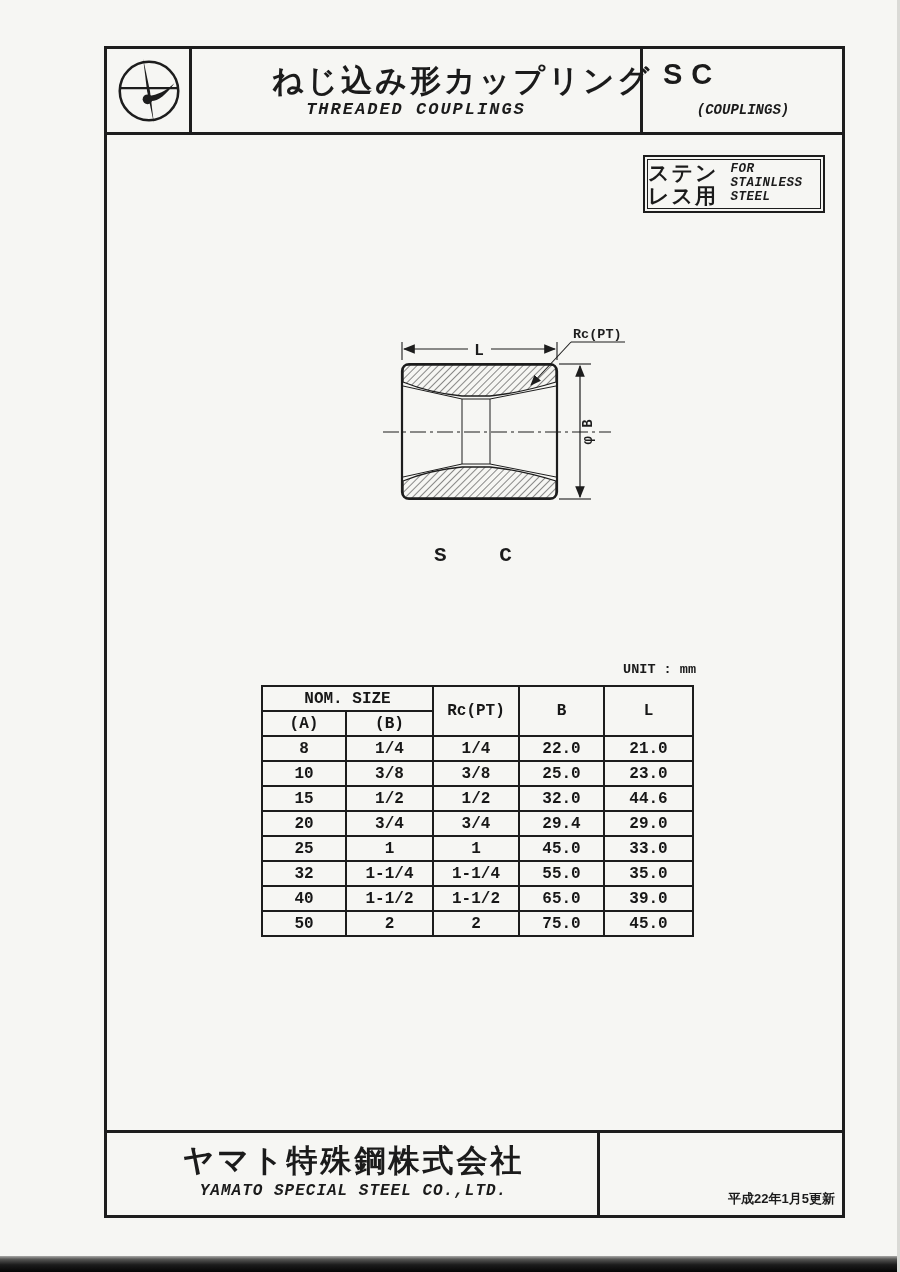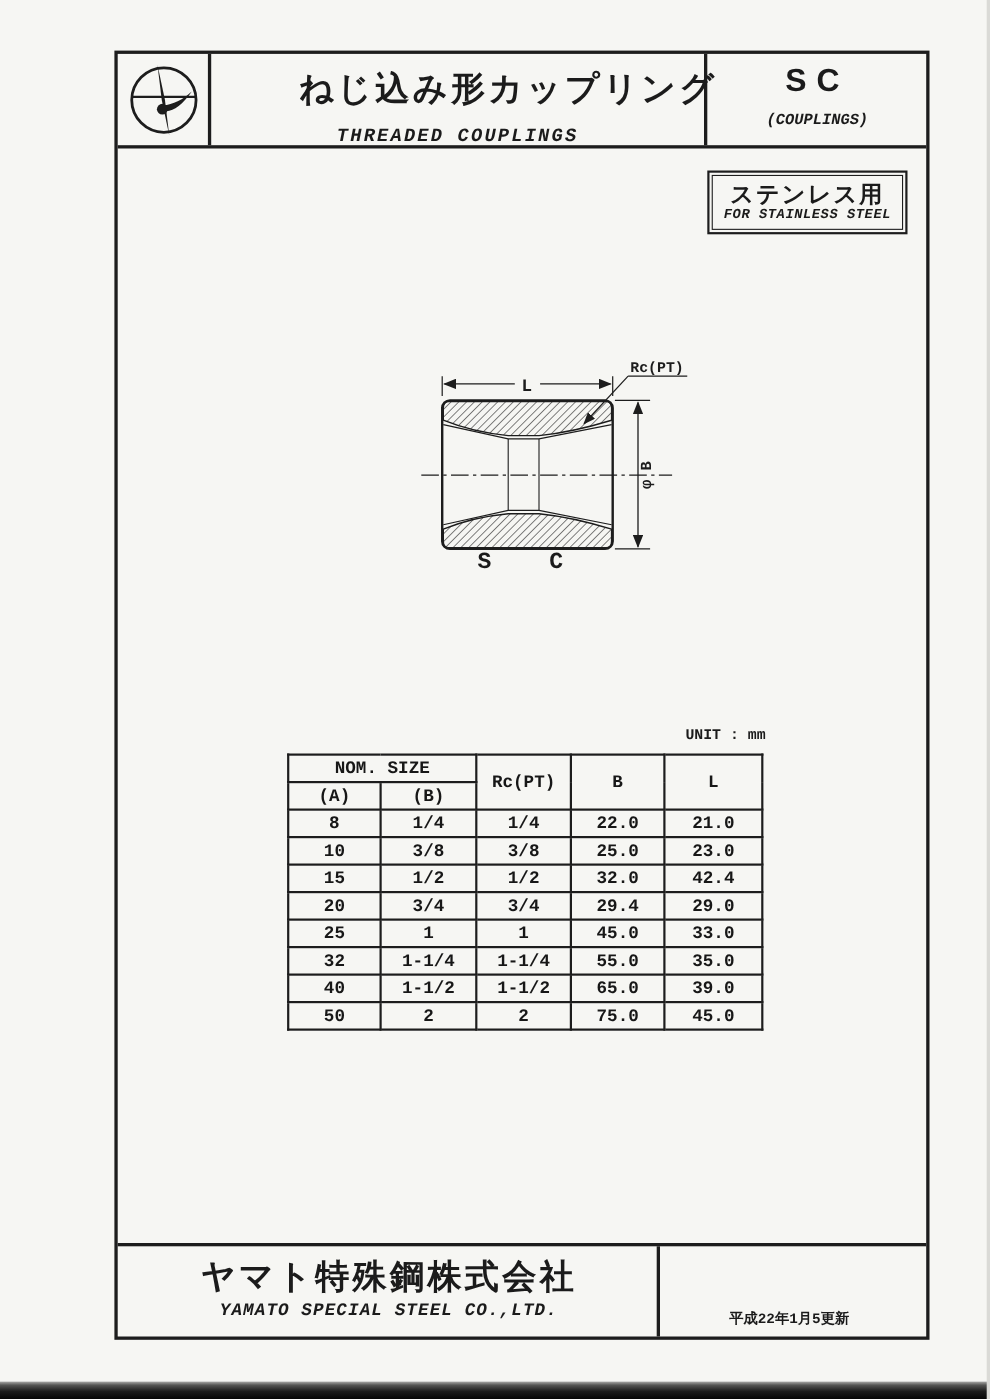--- a/index.html
+++ b/index.html
@@ -17,54 +17,54 @@
   .doc-frame{left:104px;top:46px;width:741px;height:1172px;border:3px solid #1d1d1d;box-sizing:border-box;}
 
   
   .hline-header{left:107px;top:132px;width:735px;height:3px;}
   .vline-logo{left:189px;top:49px;width:3px;height:83px;}
   .vline-code{left:640px;top:49px;width:3px;height:83px;}
 
   .logo-box{left:109px;top:50px;width:80px;height:82px;display:flex;align-items:center;justify-content:center;}
 
   .title-jp{left:192px;top:60px;width:540px;text-align:center;font-size:31px;font-weight:bold;letter-spacing:3px;}
-  .title-en{left:192px;top:100px;width:448px;text-align:center;font-size:17px;font-weight:bold;font-style:italic;letter-spacing:2px;margin-top:15px;}
-  .code-main{left:643px;top:58px;width:200px;text-align:center;font-size:29px;font-weight:bold;letter-spacing:9px;}
+  .title-en{left:192px;top:100px;width:448px;text-align:center;font-size:17px;font-weight:bold;font-style:italic;letter-spacing:2px;}
+  .code-main{left:643px;top:58px;width:200px;font-size:29px;font-weight:bold;letter-spacing:9px;padding-left:20px;}
   .code-sub{left:643px;top:102px;width:200px;text-align:center;font-size:14px;font-weight:bold;font-style:italic;}
 
   
   .badge{left:643px;top:155px;width:182px;height:58px;border:2px solid #1d1d1d;box-sizing:border-box;padding:2px;}
   .badge-inner{width:100%;height:100%;border:1px solid #1d1d1d;box-sizing:border-box;
-    display:flex;flex-direction:column;align-items:center;justify-content:center;line-height:1.1;}
+    display:flex;flex-direction:row;align-items:center;justify-content:center;line-height:1.1;}
   .badge-jp{font-size:21px;font-weight:bold;letter-spacing:2px;}
   .badge-en{font-size:12.5px;font-weight:bold;font-style:italic;letter-spacing:0.5px;}
 
   
   .drawing{left:375px;top:322px;}
-  .drawing-caption{left:408px;top:500px;width:150px;font-size:21px;letter-spacing:20px;text-align:center;font-weight:bold;}
+  .drawing-caption{left:408px;top:544px;width:150px;font-size:21px;letter-spacing:20px;text-align:center;font-weight:bold;}
 
   
   .unit-note{left:540px;top:662px;width:156px;text-align:right;font-size:13.5px;font-weight:bold;}
   table.spec{position:absolute;left:261px;top:685px;border-collapse:collapse;table-layout:fixed;}
   table.spec td,table.spec th{
     border:2px solid #1d1d1d;text-align:center;vertical-align:middle;
     font-family:"Liberation Mono","DejaVu Sans Mono",monospace;
     font-size:16px;font-weight:bold;color:#171717;padding:0;
   }
   table.spec th{font-weight:bold;}
   table.spec tr{height:25px;padding-left:34px;}
   tr.hdr{height:26px;}
 
   
   .hline-footer{left:107px;top:1130px;width:735px;height:3px;}
   .vline-footer{left:597px;top:1133px;width:3px;height:82px;}
   .company-jp{left:110px;top:1140px;width:487px;text-align:center;font-size:31px;font-weight:bold;letter-spacing:3px;}
   .company-en{left:110px;top:1182px;width:487px;text-align:center;font-size:16px;font-weight:bold;font-style:italic;letter-spacing:1px;}
   .sheet-no{left:600px;top:1146px;width:242px;text-align:center;font-size:20px;font-weight:bold;letter-spacing:1px;}
-  .revision{left:600px;top:1190px;width:235px;text-align:center;font-size:13px;font-weight:bold;font-family:Liberation Mono, monospace;}
+  .revision{left:600px;top:1190px;width:235px;text-align:right;font-size:13px;font-weight:bold;}
 
   
   .scan-band{left:0;top:1256px;width:900px;height:16px;background:linear-gradient(to bottom,#a9a9a7 0%,#565654 20%,#1c1c1c 55%,#050505 100%);}
   .scan-edge{right:0;top:0;width:3px;height:1272px;background:#dadad6;}
 </style>
 </head>
 <body>
 
 <div class="page">
 
@@ -169,21 +169,21 @@
         <td>3/8</td>
         <td>3/8</td>
         <td>25.0</td>
         <td>23.0</td>
       </tr>
       <tr>
         <td>15</td>
         <td>1/2</td>
         <td>1/2</td>
         <td>32.0</td>
-        <td>42.4</td>
+        <td>44.6</td>
       </tr>
       <tr>
         <td>20</td>
         <td>3/4</td>
         <td>3/4</td>
         <td>29.4</td>
         <td>29.0</td>
       </tr>
       <tr>
         <td>25</td>

